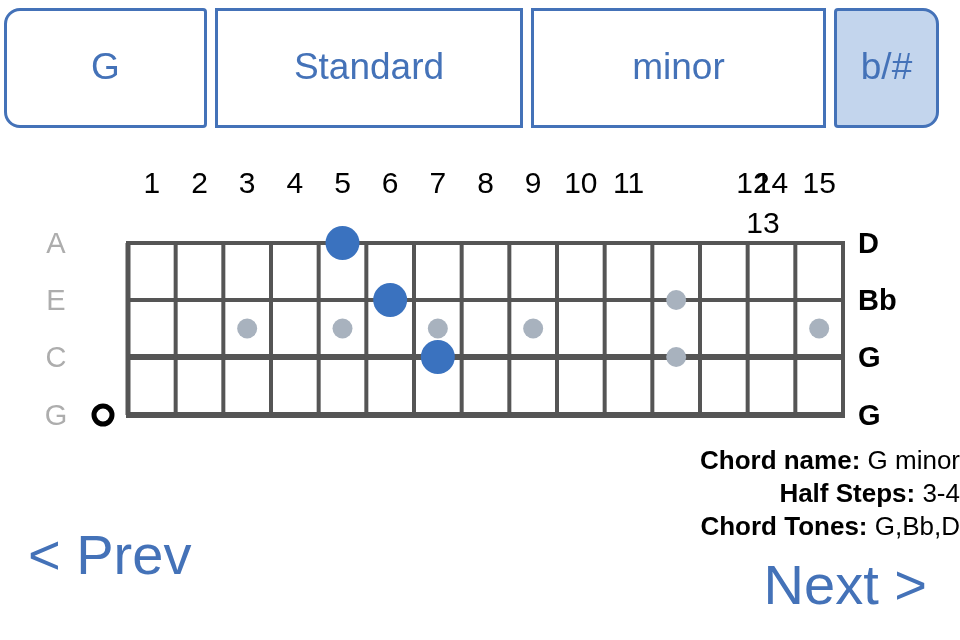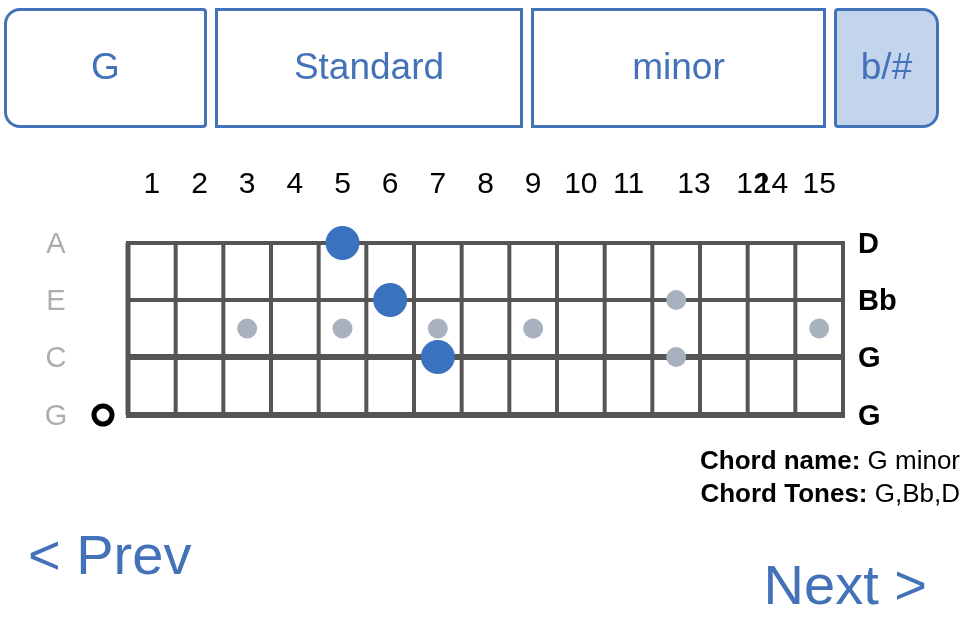--- a/index.html
+++ b/index.html
@@ -155,21 +155,21 @@
       <div class="fret-number" style="left: 247.167px;">3</div>
       <div class="fret-number" style="left: 294.833px;">4</div>
       <div class="fret-number" style="left: 342.5px;">5</div>
       <div class="fret-number" style="left: 390.167px;">6</div>
       <div class="fret-number" style="left: 437.833px;">7</div>
       <div class="fret-number" style="left: 485.5px;">8</div>
       <div class="fret-number" style="left: 533.167px;">9</div>
       <div class="fret-number" style="left: 580.833px;">10</div>
       <div class="fret-number" style="left: 628.5px;">11</div>
       <div class="fret-number" style="left: 713px; margin-left: 40px;">12</div>
-      <div class="fret-number" style="left: 694px;">13</div>
+      <div class="fret-number" style="left: 763px; margin-top: 40px;">13</div>
       <div class="fret-number" style="left: 771.5px;">14</div>
       <div class="fret-number" style="left: 819.167px;">15</div>
     </div>
 
   <div id="string-labels-left">
       <div class="string-label-left" style="top: 243px;">A</div>
       <div class="string-label-left" style="top: 300px;">E</div>
       <div class="string-label-left" style="top: 357px;">C</div>
       <div class="string-label-left" style="top: 415px;">G</div>
     </div>
@@ -219,17 +219,18 @@
     <g id="note-layer">
         <circle cx="342.5" cy="243" r="17" fill="#3A72BF"></circle>
         <circle cx="390.16666666666663" cy="300" r="17" fill="#3A72BF"></circle>
         <circle cx="437.8333333333333" cy="357" r="17" fill="#3A72BF"></circle>
       </g>
   </svg>
 </div>
 
 <div id="info-block">
     <div class="info-row"><span class="info-label">Chord name:</span><span class="info-value"> G minor</span></div>
+    <div class="info-row"><span class="info-label">Half Steps:</span><span class="info-value"> 3-4</span></div>
     <div class="info-row"><span class="info-label">Chord Tones:</span><span class="info-value"> G,Bb,D</span></div>
   </div>
 
 <div class="nav-btn" id="prev-button">&lt; Prev</div>
 <div class="nav-btn" id="next-button">Next &gt;</div>
 
 </body></html>

